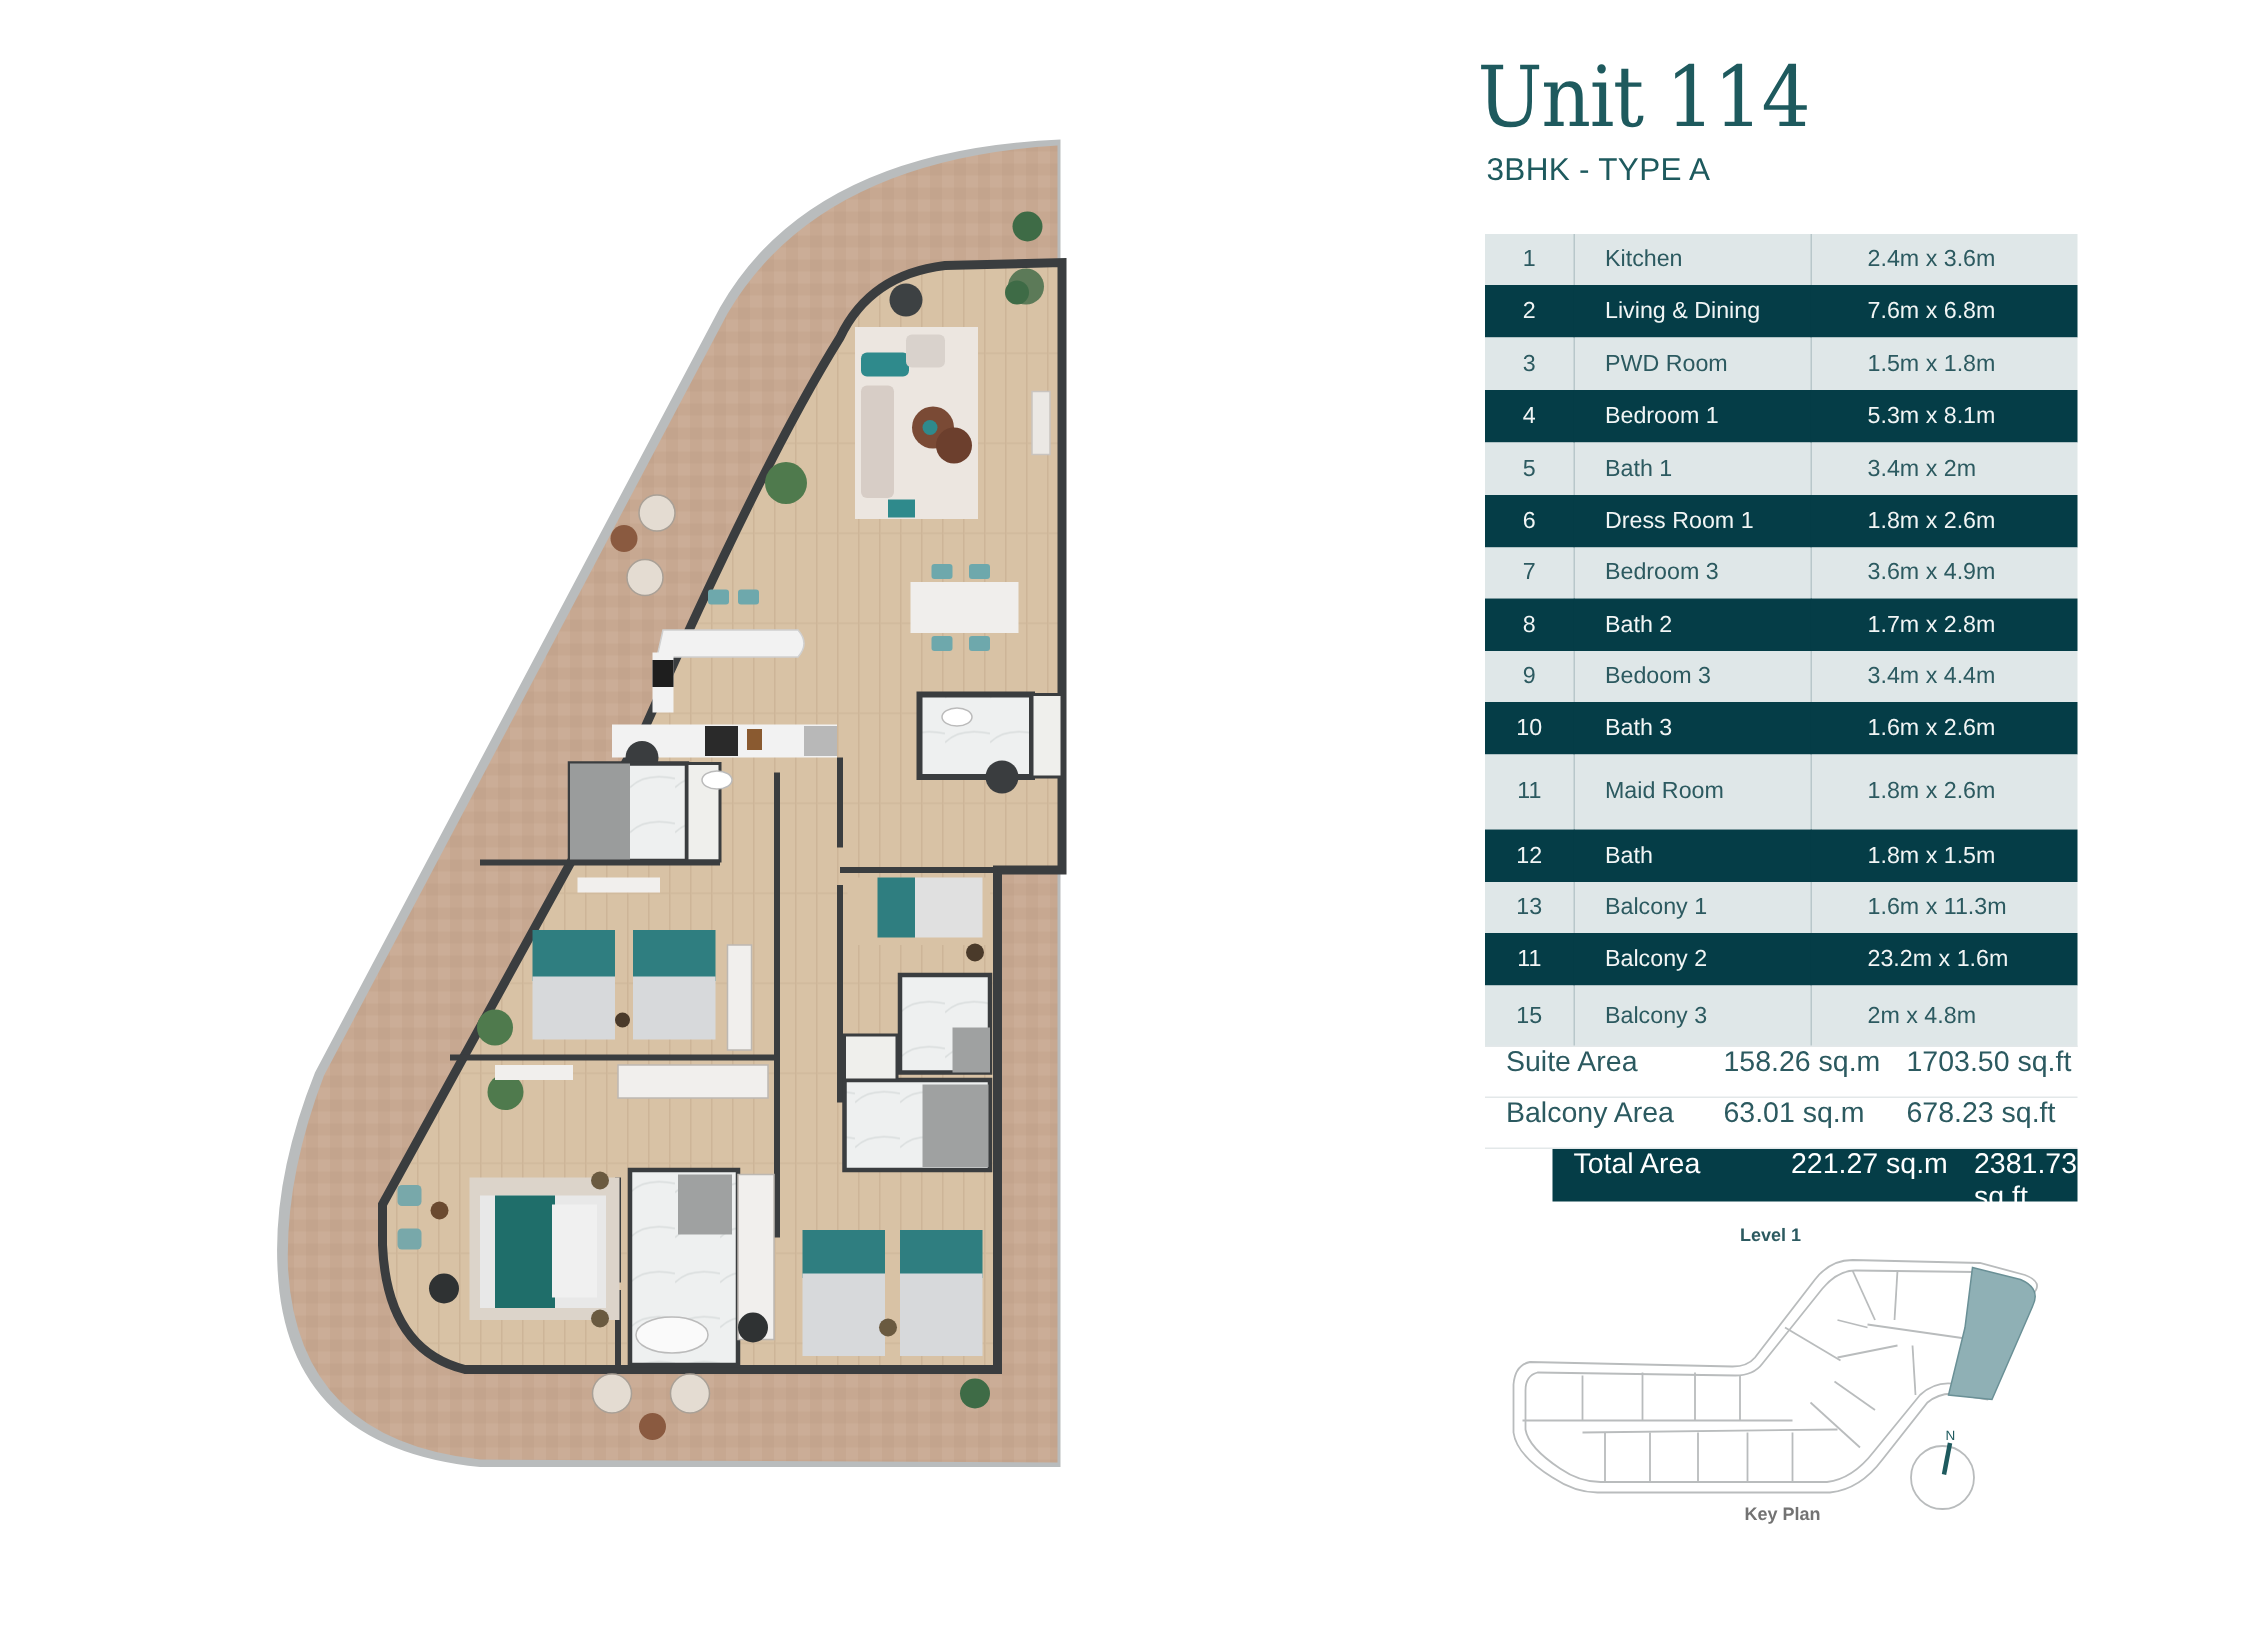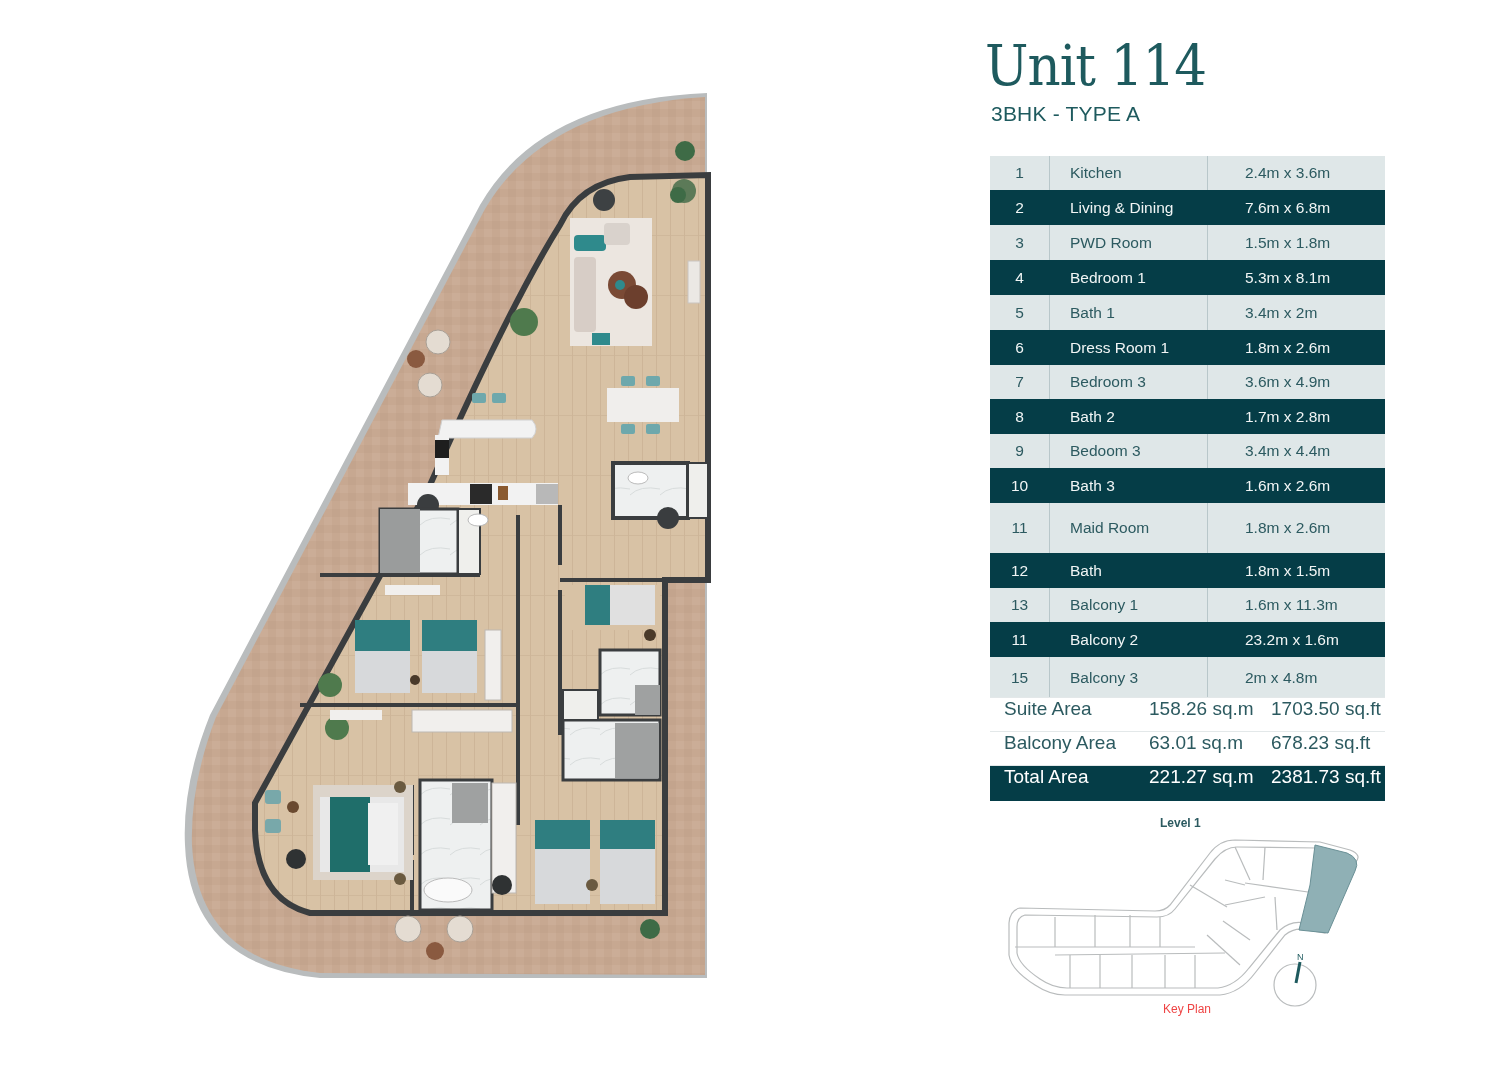--- a/index.html
+++ b/index.html
@@ -16,29 +16,29 @@
     .room-row { display: flex; align-items: center; font-size: 15.5px; }
     .room-row.light { background: #dfe7e8; color: #2c5a60; }
     .room-row.dark { background: #053d47; color: #f1f5f5; }
     .room-row .num { width: 60px; text-align: center; padding-right: 0; border-right: 1px solid rgba(180,195,198,0.9); height: 100%; display:flex; align-items:center; justify-content:center; }
     .room-row .name { width: 158px; padding-left: 20px; border-right: 1px solid rgba(180,195,198,0.9); height: 100%; display:flex; align-items:center; }
     .room-row .size { flex: 1; padding-left: 37px; height: 100%; display:flex; align-items:center; }
     .room-row.dark .num, .room-row.dark .name { border-right-color: rgba(5,61,71,1); }
 
     .areas { position: absolute; left: 990px; top: 697px; width: 395px; border-top: 1px solid #e3e8e9; }
     .area-row { display: flex; height: 34px; font-size: 19px; color: #2c5a60; border-bottom: 1px solid #e3e8e9; }
-    .area-row.total { background: #053d47; color: #ffffff; height: 35px; border-bottom: none; }
+    .area-row.total { background: #053d47; color: #ffffff; height: 35px; border-bottom: none; margin-left: 45px; }
     .area-row .lab { width: 159px; padding-left: 14px; }
     .area-row .sqm { width: 122px; }
     .area-row .sqft { flex: 1; }
 
     .level-label { position: absolute; left: 1160px; top: 816px; font-size: 12px; font-weight: bold; color: #2c5a60; }
     .keyplan { position: absolute; left: 995px; top: 835px; width: 390px; height: 175px; }
     .keyplan svg { width: 390px; height: 175px; display: block; }
-    .keyplan-label { position: absolute; left: 1163px; top: 1002px; font-size: 12px; font-weight: normal; color: #ef4444; }
+    .keyplan-label { position: absolute; left: 1163px; top: 1002px; font-size: 12px; font-weight: bold; color: #737373; }
   </style>
 </head>
 <body>
 
 <div class="plan">
   <svg viewBox="0 0 540 900" xmlns="http://www.w3.org/2000/svg">
     <defs>
       <pattern id="tile" width="16" height="16" patternUnits="userSpaceOnUse">
         <rect width="16" height="16" fill="#c7a891"></rect>
         <rect width="8" height="8" fill="#cbad97"></rect>

